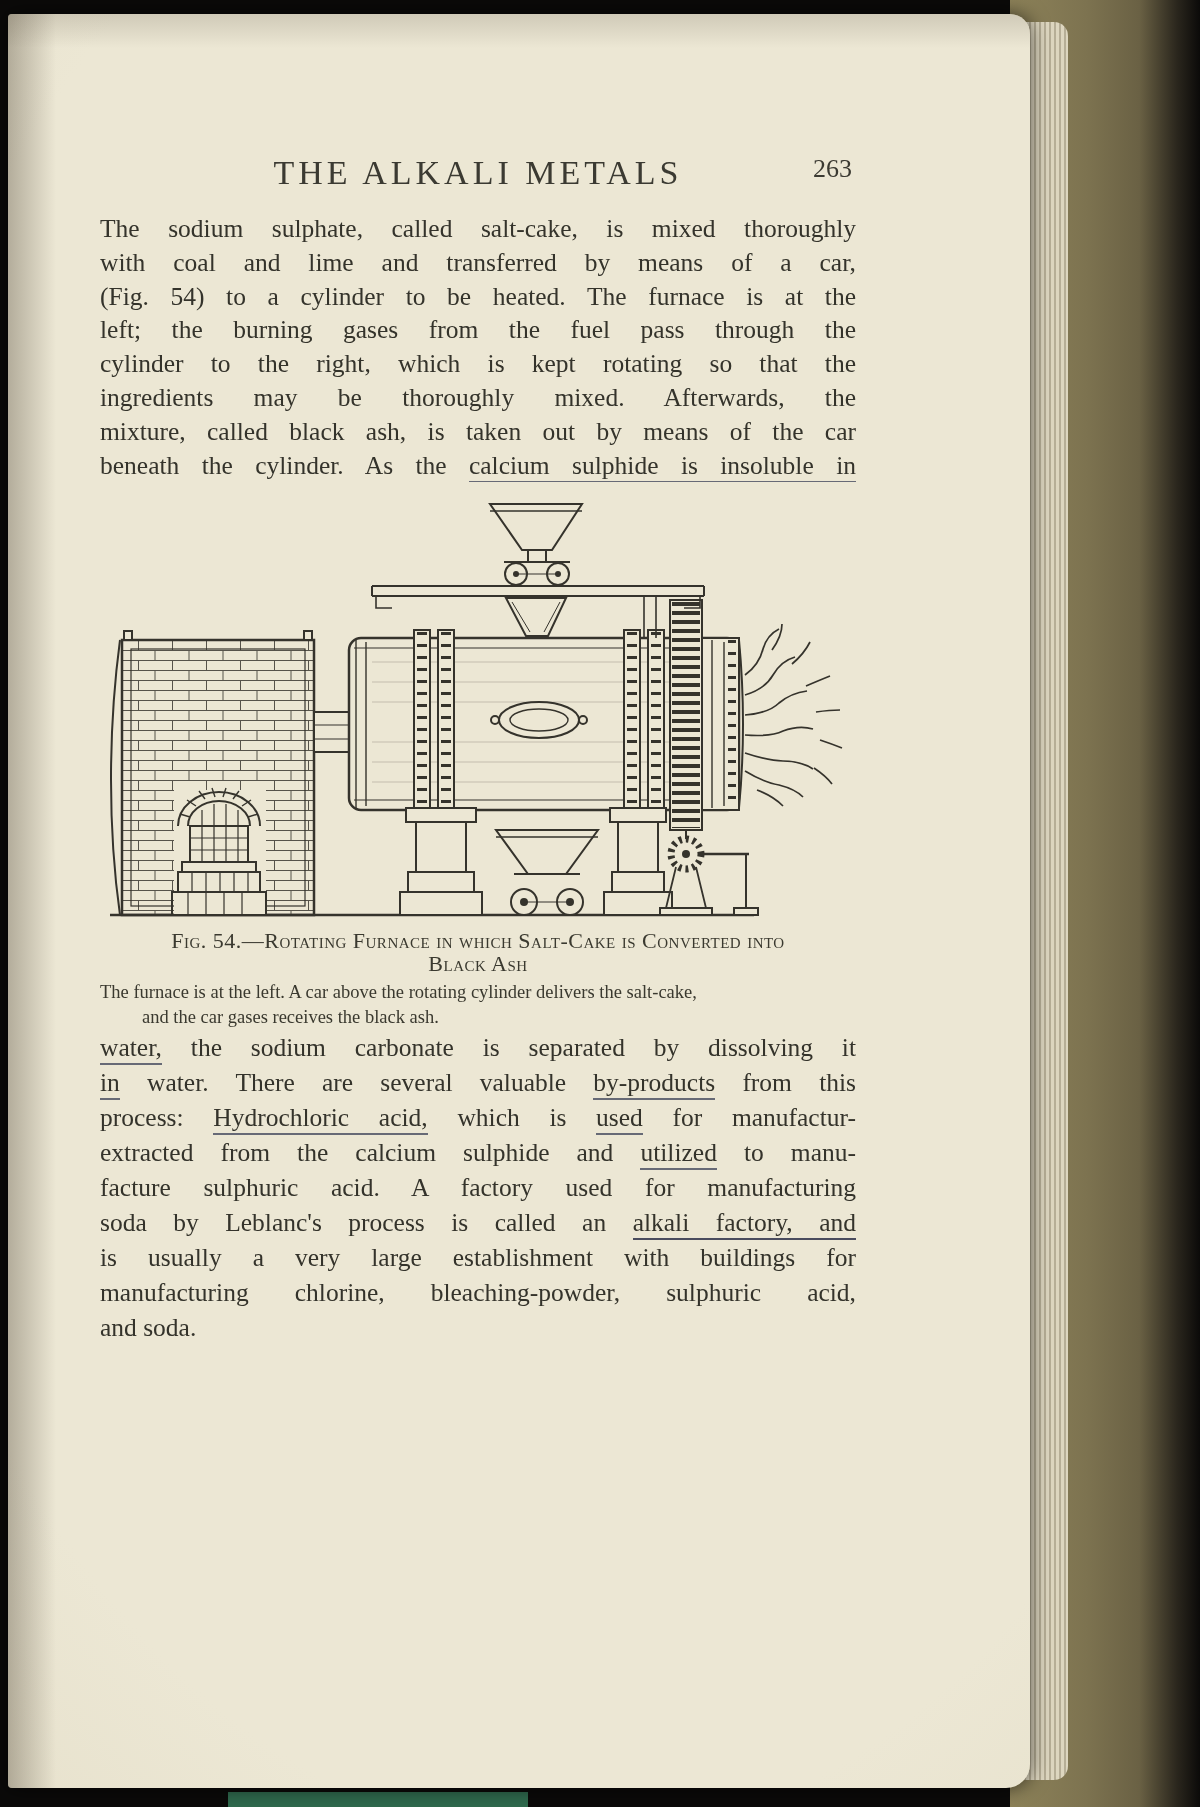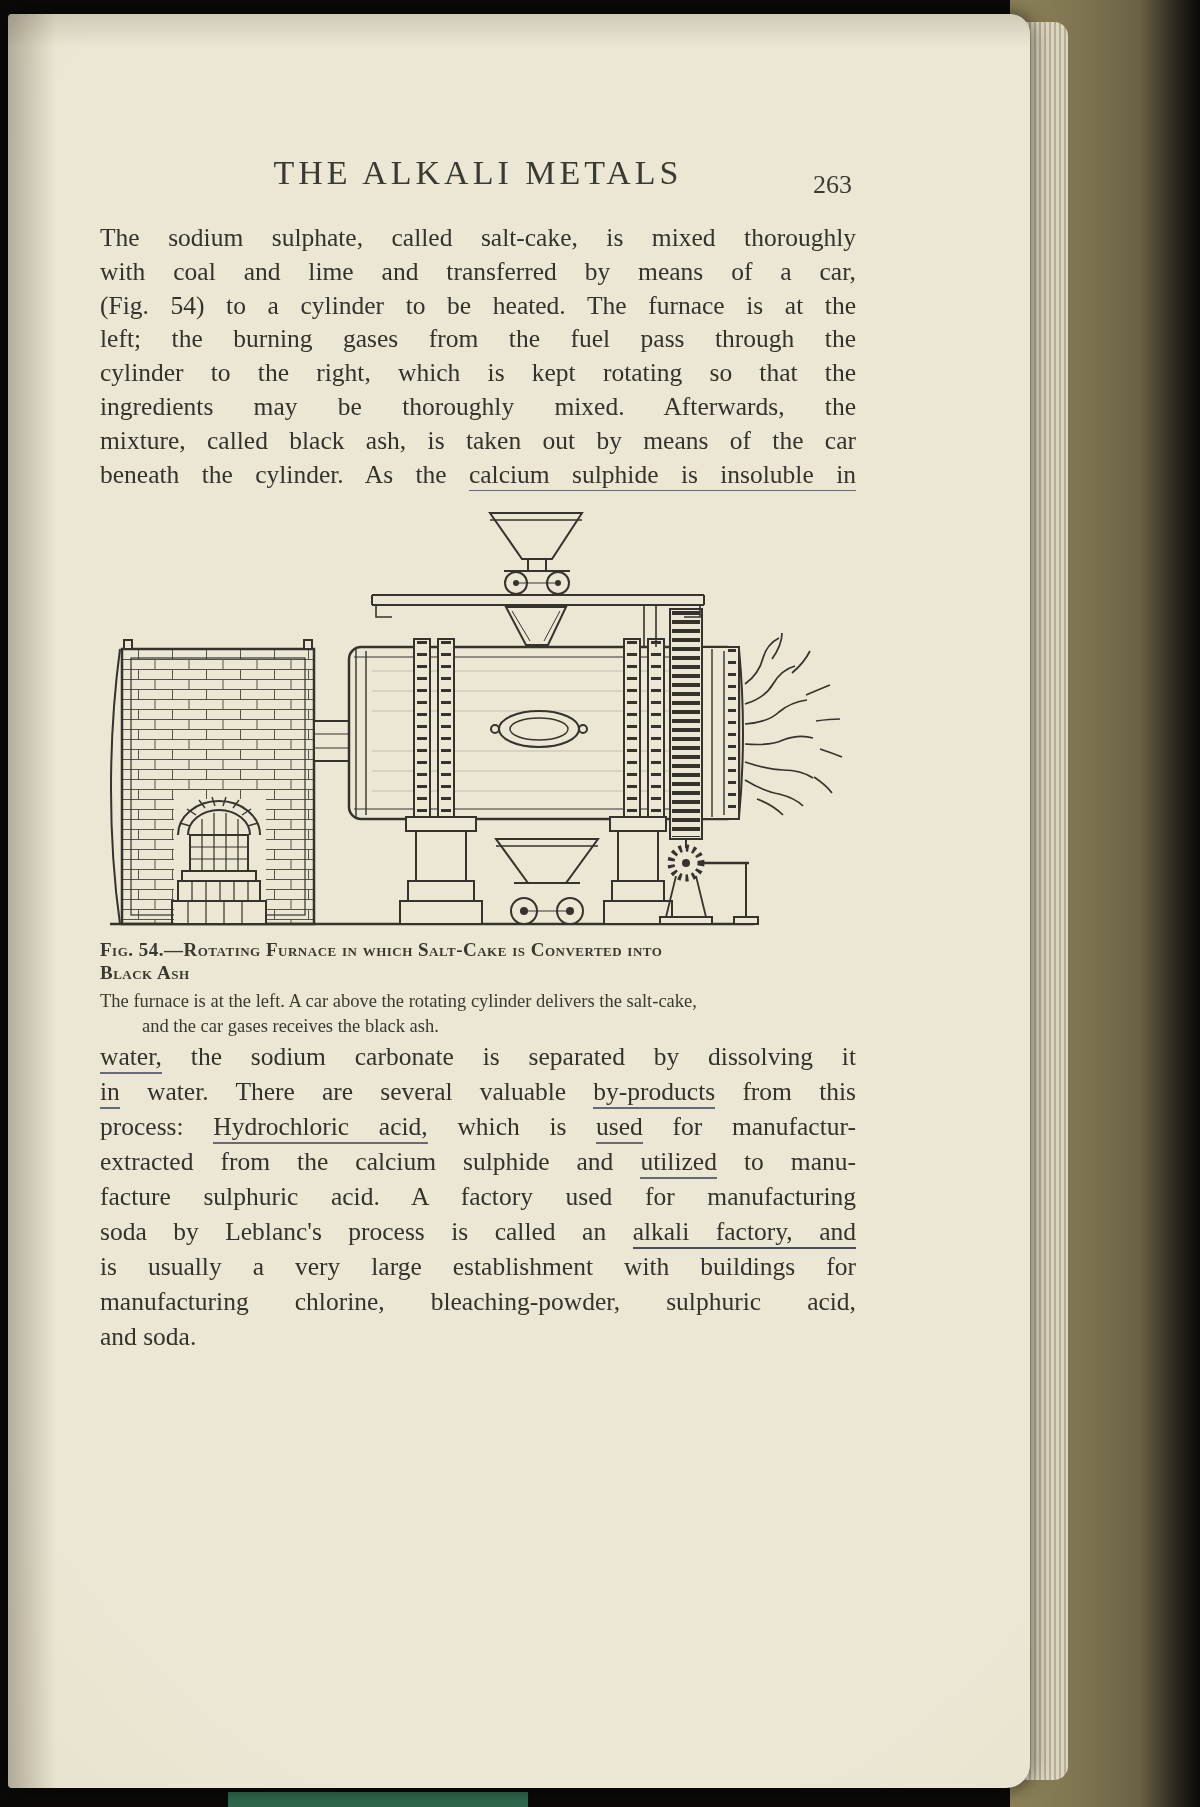--- a/index.html
+++ b/index.html
@@ -36,33 +36,33 @@
     content:"";position:absolute;left:0;top:0;width:100%;height:34px;
     background:linear-gradient(180deg,rgba(60,50,35,.16),rgba(60,50,35,0));
     border-radius:4px 20px 0 0;pointer-events:none;
   }
   .content{position:absolute;left:92px;top:0;width:756px;color:#34332b;}
   .header{position:relative;margin-top:140px;height:38px;}
   .title{
     position:absolute;left:50%;transform:translateX(-50%);
     font-size:34px;letter-spacing:4px;color:#3b3a32;white-space:nowrap;
   }
-  .pagenum{position:absolute;right:4px;top:0;font-size:26px;color:#3b3a32;margin-top:16px;}
+  .pagenum{position:absolute;right:4px;top:0;font-size:26px;color:#3b3a32;}
   .para{font-size:25.5px;}
-  .para1{margin-top:29px;line-height:33.8px;}
+  .para1{margin-top:20px;line-height:33.8px;}
   .para2{line-height:35px;}
   .jline{text-align:justify;text-align-last:justify;overflow:hidden;white-space:nowrap;}
   .lastline{text-align:left;text-align-last:left;}
   .u{border-bottom:3px solid rgba(47,52,78,.70);padding-bottom:1px;}
   .u2{border-bottom:4px solid rgba(38,42,68,.82);padding-bottom:1px;}
   .it{}
   .figure-wrap{margin-top:8px;margin-left:4px;width:780px;}
   .caption{
-    text-align:left;font-variant:small-caps;font-size:19px;line-height:23px;
-    letter-spacing:.5px;color:#3a392f;font-weight:bold;
+    text-align:center;font-variant:small-caps;font-size:22px;line-height:23px;
+    letter-spacing:.5px;color:#3a392f;
   }
   .note{margin-top:5px;font-size:18.5px;line-height:25px;color:#3a392f;}
   .note .indent{padding-left:42px;}
   svg .ink{stroke:#35332c;fill:none;}
 </style>
 </head>
 <body>
 
 <div class="cover"></div>
 <div class="page-stack"></div>

